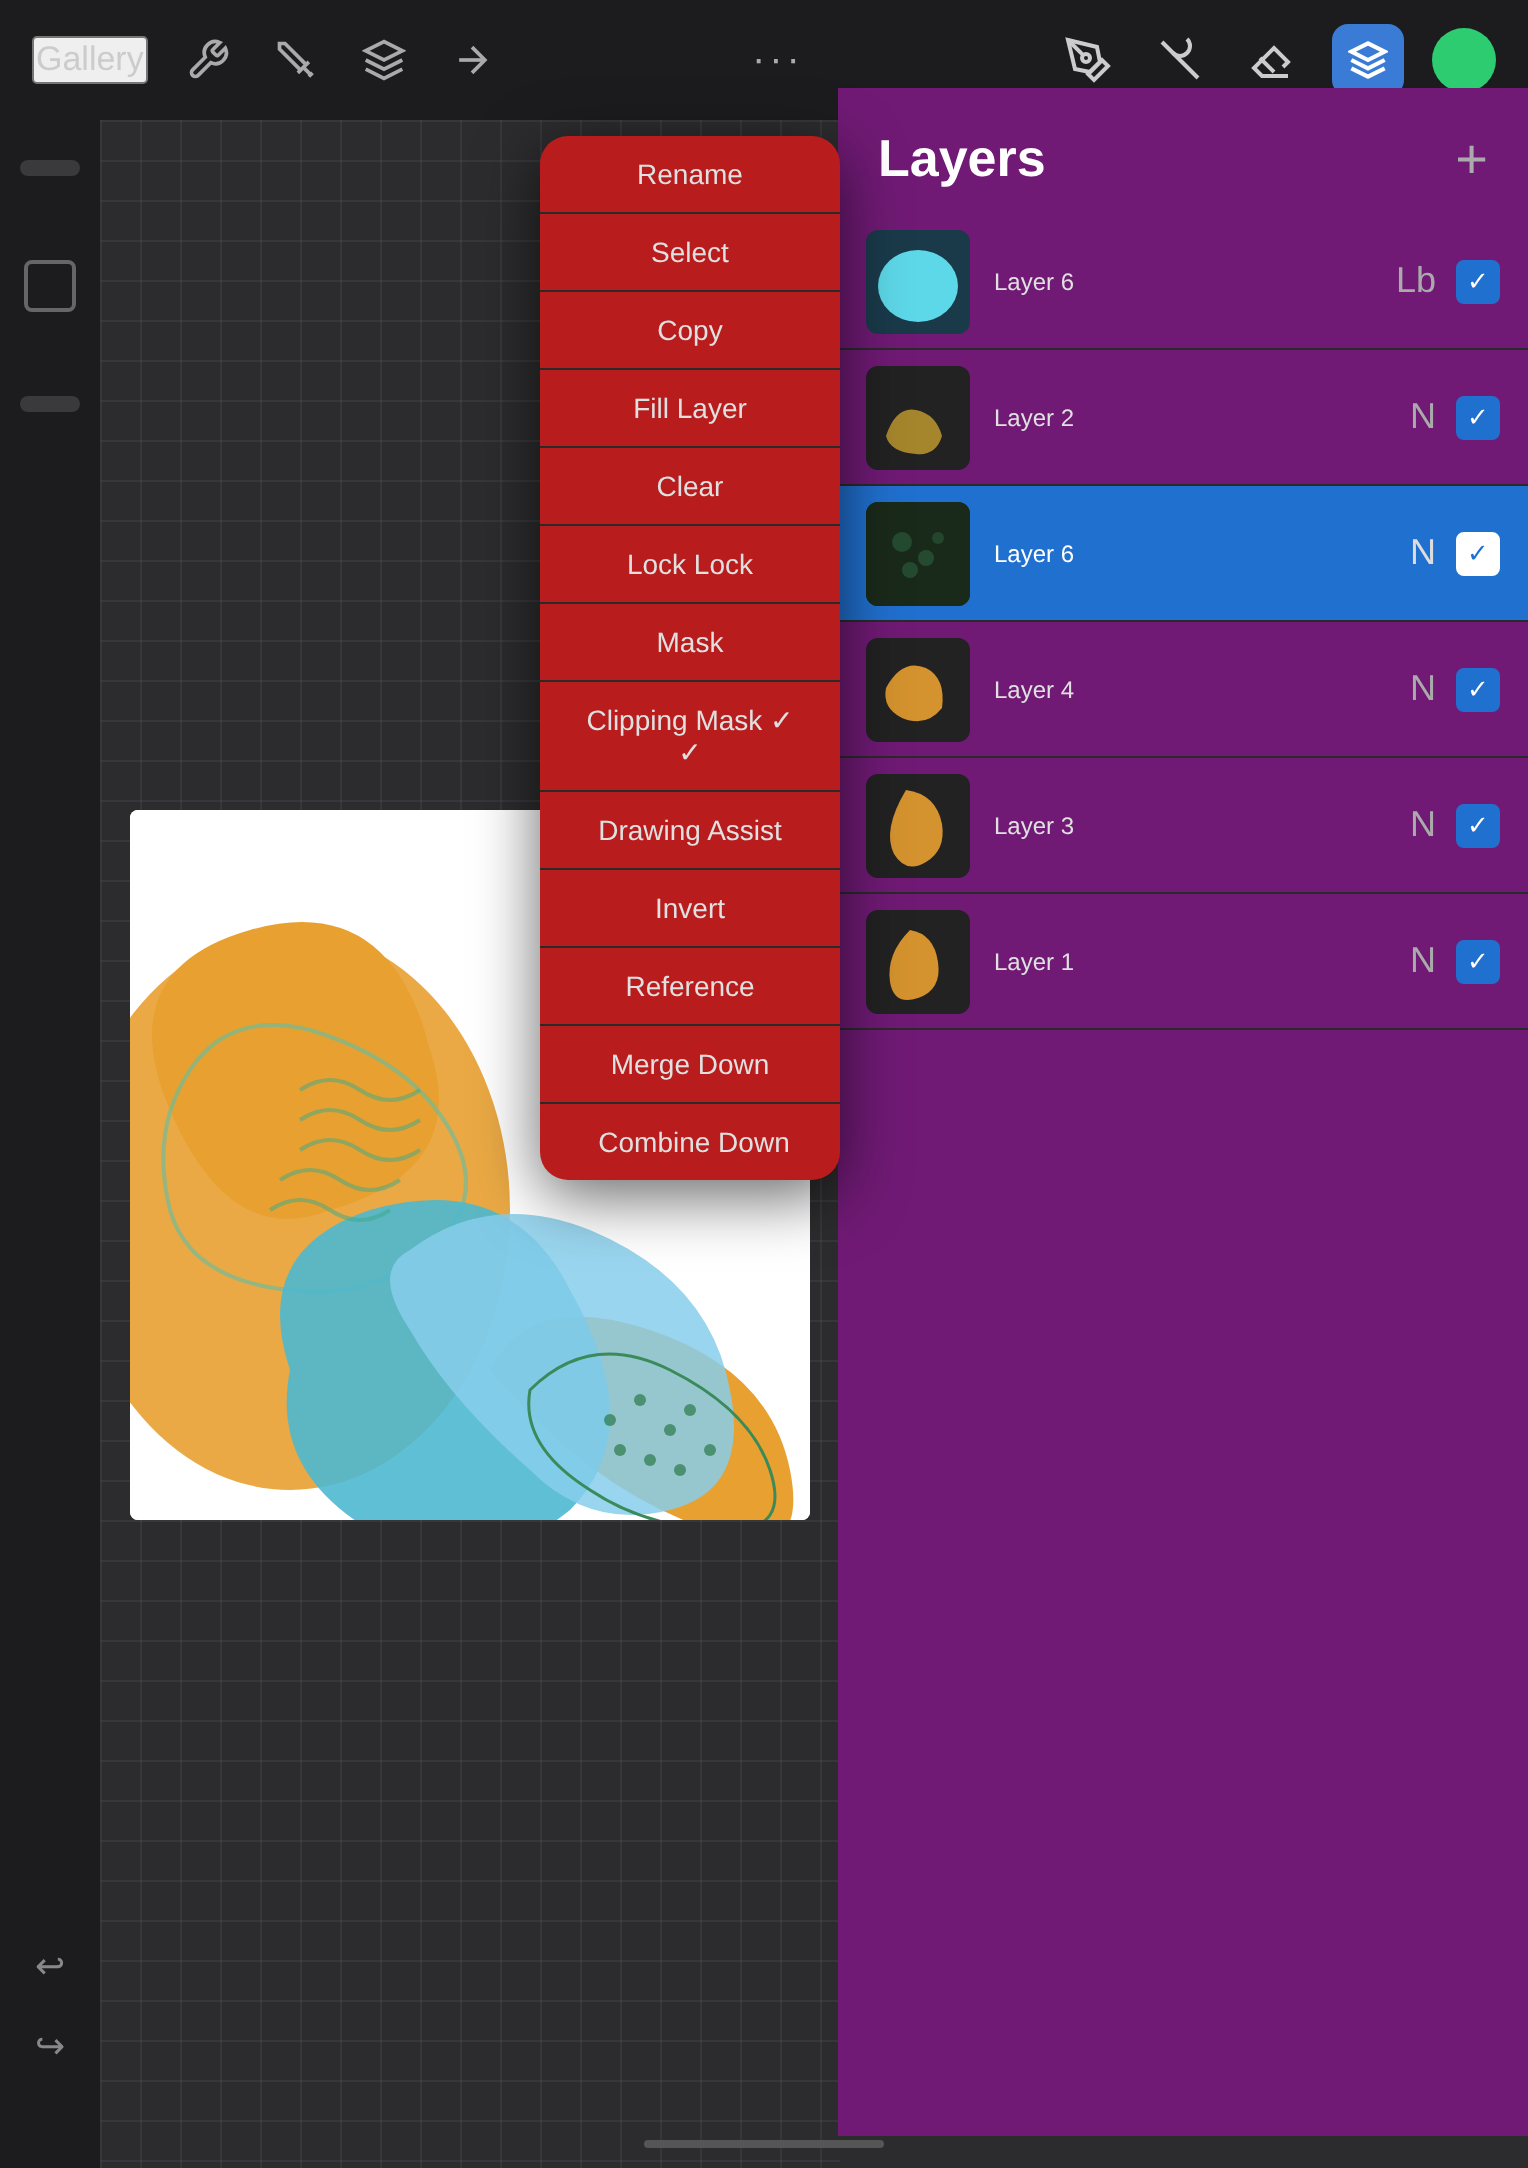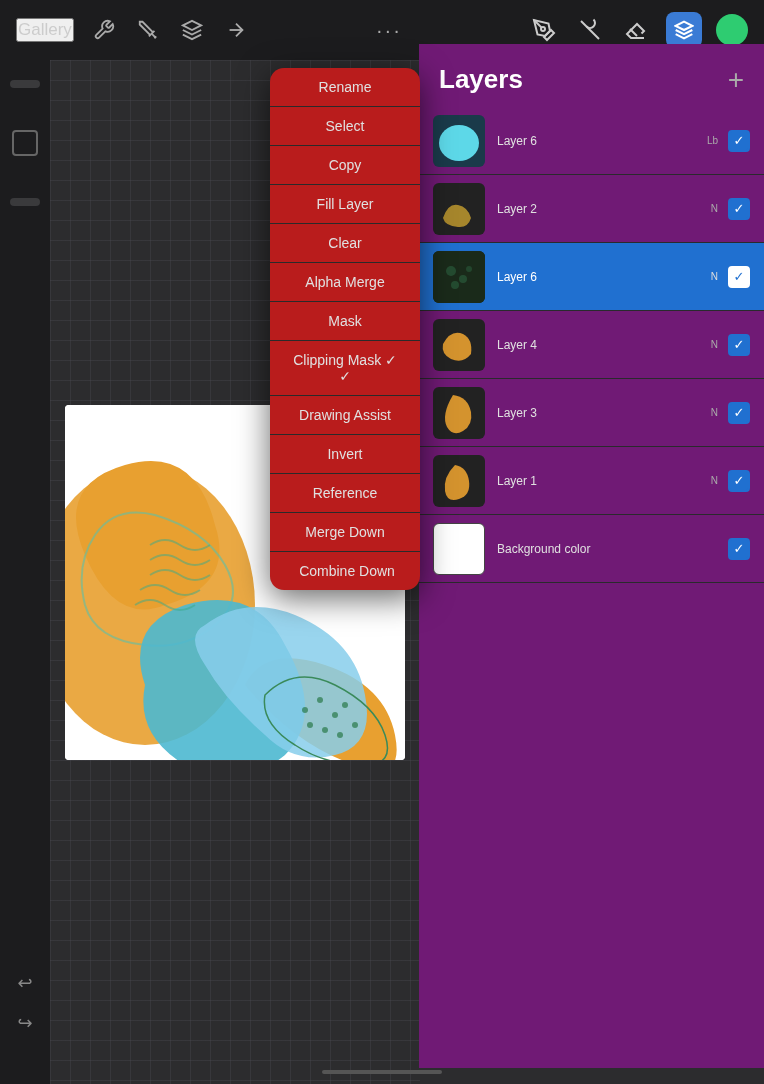--- a/index.html
+++ b/index.html
@@ -222,21 +222,21 @@
       flex: 1;
       color: #e0e0e0;
       font-size: 12px;
     }
     .layer-item.active .layer-name {
       color: #ffffff;
       font-weight: 500;
     }
     .layer-mode {
       color: #aaa;
-      font-size: 10px;
+      font-size: 18px;
       margin-right: 10px;
     }
     .layer-item.active .layer-mode {
       color: #ddd;
     }
     .layer-checkbox {
       width: 22px;
       height: 22px;
       border: 2px solid #555;
       border-radius: 4px;
@@ -396,21 +396,21 @@
     </svg>
   </div>
 </div>
 
 <div class="context-menu" id="context-menu">
 <div class="context-menu-item">Rename</div>
     <div class="context-menu-item">Select</div>
     <div class="context-menu-item">Copy</div>
     <div class="context-menu-item">Fill Layer</div>
     <div class="context-menu-item">Clear</div>
-    <div class="context-menu-item">Alpha Merge</div>
+    <div class="context-menu-item">Lock Lock</div>
     <div class="context-menu-item">Mask</div>
     <div class="context-menu-item checked">Clipping Mask ✓</div>
     <div class="context-menu-item">Drawing Assist</div>
     <div class="context-menu-item">Invert</div>
     <div class="context-menu-item">Reference</div>
     <div class="context-menu-item">Merge Down</div>
     <div class="context-menu-item">Combine Down</div>
   </div>
 
 <div class="layers-panel">
@@ -464,21 +464,16 @@
         <div class="layer-checkbox checked"></div>
       </div>
       <div class="layer-item">
         <div class="layer-thumb" style="background: rgb(34, 34, 34);"><svg width="52" height="52" viewBox="0 0 52 52">
             <path d="M22,10 Q34,12 36,26 Q38,40 26,44 Q14,48 12,36 Q10,22 22,10Z" fill="#e8a030" opacity="0.9"></path>
           </svg></div>
         <span class="layer-name">Layer 1</span>
         <span class="layer-mode">N</span>
         <div class="layer-checkbox checked"></div>
       </div>
-      <div class="layer-item">
-        <div class="layer-thumb" style="background: white; border: 1px solid rgb(68, 68, 68);"></div>
-        <span class="layer-name">Background color</span>
-        <div class="layer-checkbox checked"></div>
-      </div>
     </div>
 </div>
 
 <div class="home-indicator"></div>
 
 </body></html>

